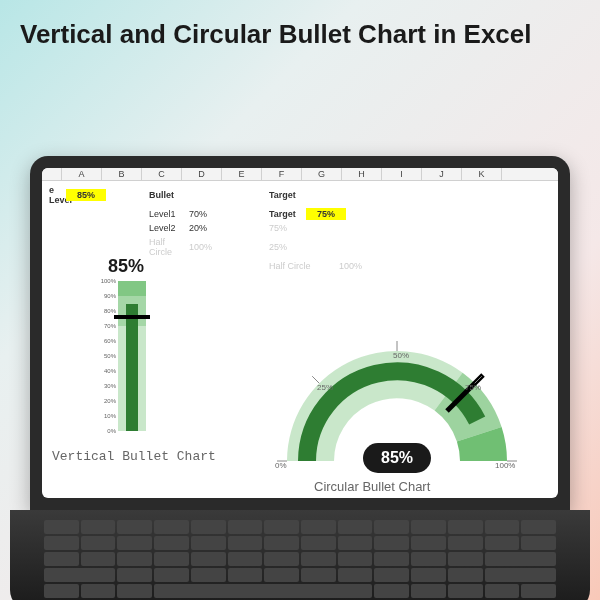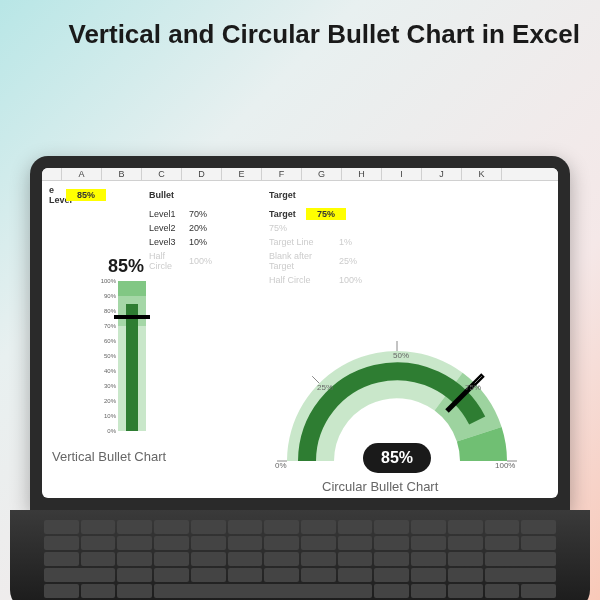--- a/index.html
+++ b/index.html
@@ -5,21 +5,21 @@
     * { margin: 0; padding: 0; box-sizing: border-box; }
     body {
       width: 600px;
       height: 600px;
       font-family: Arial, sans-serif;
       background: linear-gradient(135deg, #b8e6e6 0%, #e8f0f0 30%, #f5e8e8 70%, #f8c8b8 100%);
       overflow: hidden;
       position: relative;
     }
     .page-title {
-      text-align: right;
+      text-align: left;
       font-size: 26px;
       font-weight: bold;
       color: #1a1a1a;
       padding: 18px 20px 10px;
       line-height: 1.3;
     }
     .laptop {
       position: absolute;
       left: 50%;
       transform: translateX(-50%);
@@ -243,34 +243,23 @@
             <div class="cell"></div>
             <div class="cell">Level2</div>
             <div class="cell">20%</div>
             <div class="cell"></div>
             <div class="cell faded">75%</div>
           </div>
           <div class="data-row">
             <div class="cell small"></div>
             <div class="cell"></div>
             <div class="cell"></div>
-            <div class="cell">Level3</div>
-            <div class="cell">10%</div>
-            <div class="cell"></div>
-            <div class="cell faded" style="width:70px;">Target Line</div>
-            <div class="cell faded">1%</div>
-          </div>
-          <div class="data-row">
-            <div class="cell small"></div>
-            <div class="cell"></div>
-            <div class="cell"></div>
             <div class="cell faded">Half Circle</div>
             <div class="cell faded">100%</div>
             <div class="cell"></div>
-            <div class="cell faded" style="width:70px;">Blank after Target</div>
             <div class="cell faded">25%</div>
           </div>
           <div class="data-row">
             <div class="cell small"></div>
               <div class="cell"></div>
               <div class="cell"></div>
               <div class="cell"></div>
               <div class="cell"></div>
               <div class="cell"></div>
             <div class="cell faded" style="width:70px;">Half Circle</div>
@@ -294,21 +283,21 @@
               <div class="vbc-tick" style="bottom:40%">40%</div>
               <div class="vbc-tick" style="bottom:50%">50%</div>
               <div class="vbc-tick" style="bottom:60%">60%</div>
               <div class="vbc-tick" style="bottom:70%">70%</div>
               <div class="vbc-tick" style="bottom:80%">80%</div>
               <div class="vbc-tick" style="bottom:90%">90%</div>
               <div class="vbc-tick" style="bottom:100%">100%</div>
             </div>
           </div>
         </div>
-        <div class="chart-title" style="left:10px; top:268px;">Vertical Bullet Chart</div>
+        <div class="chart-title" style="left:10px; top:268px;font-family:Liberation Mono, monospace;">Vertical Bullet Chart</div>
 
         <div class="cbc-wrap">
           <svg class="cbc-svg" viewBox="0 0 300 170">
 
             <path d="M 40 150 A 110 110 0 0 1 215.6 61.8 L 187.6 99.6 A 63 63 0 0 0 87 150 Z" fill="rgba(76,175,80,0.3)"></path>
 
             <path d="M 215.6 61.8 A 110 110 0 0 1 254.6 116 L 209.9 130.5 A 63 63 0 0 0 187.6 99.6 Z" fill="rgba(76,175,80,0.55)"></path>
 
             <path d="M 254.6 116 A 110 110 0 0 1 260 150 L 213 150 A 63 63 0 0 0 209.9 130.5 Z" fill="rgba(76,175,80,0.8)"></path>
 
@@ -322,21 +311,21 @@
             <line x1="227.7" y1="72.3" x2="234.8" y2="65.2" stroke="#888" stroke-width="1"></line>
             <line x1="260" y1="150" x2="270" y2="150" stroke="#888" stroke-width="1"></line>
           </svg>
           <span class="cbc-tick-label" style="left:28px; top:150px;">0%</span>
           <span class="cbc-tick-label" style="left:70px; top:72px;">25%</span>
           <span class="cbc-tick-label" style="left:146px; top:40px;">50%</span>
           <span class="cbc-tick-label" style="left:218px; top:72px;">75%</span>
           <span class="cbc-tick-label" style="left:248px; top:150px;">100%</span>
           <div class="cbc-badge">85%</div>
         </div>
-        <div class="chart-title" style="left:280px; top:298px;">Circular Bullet Chart</div>
+        <div class="chart-title" style="left:272px; top:298px;">Circular Bullet Chart</div>
 
       </div>
 
     </div>
   </div>
   <div class="laptop-base">
     <div class="keyboard">
       <div class="key"></div>
         <div class="key"></div>
         <div class="key"></div>

